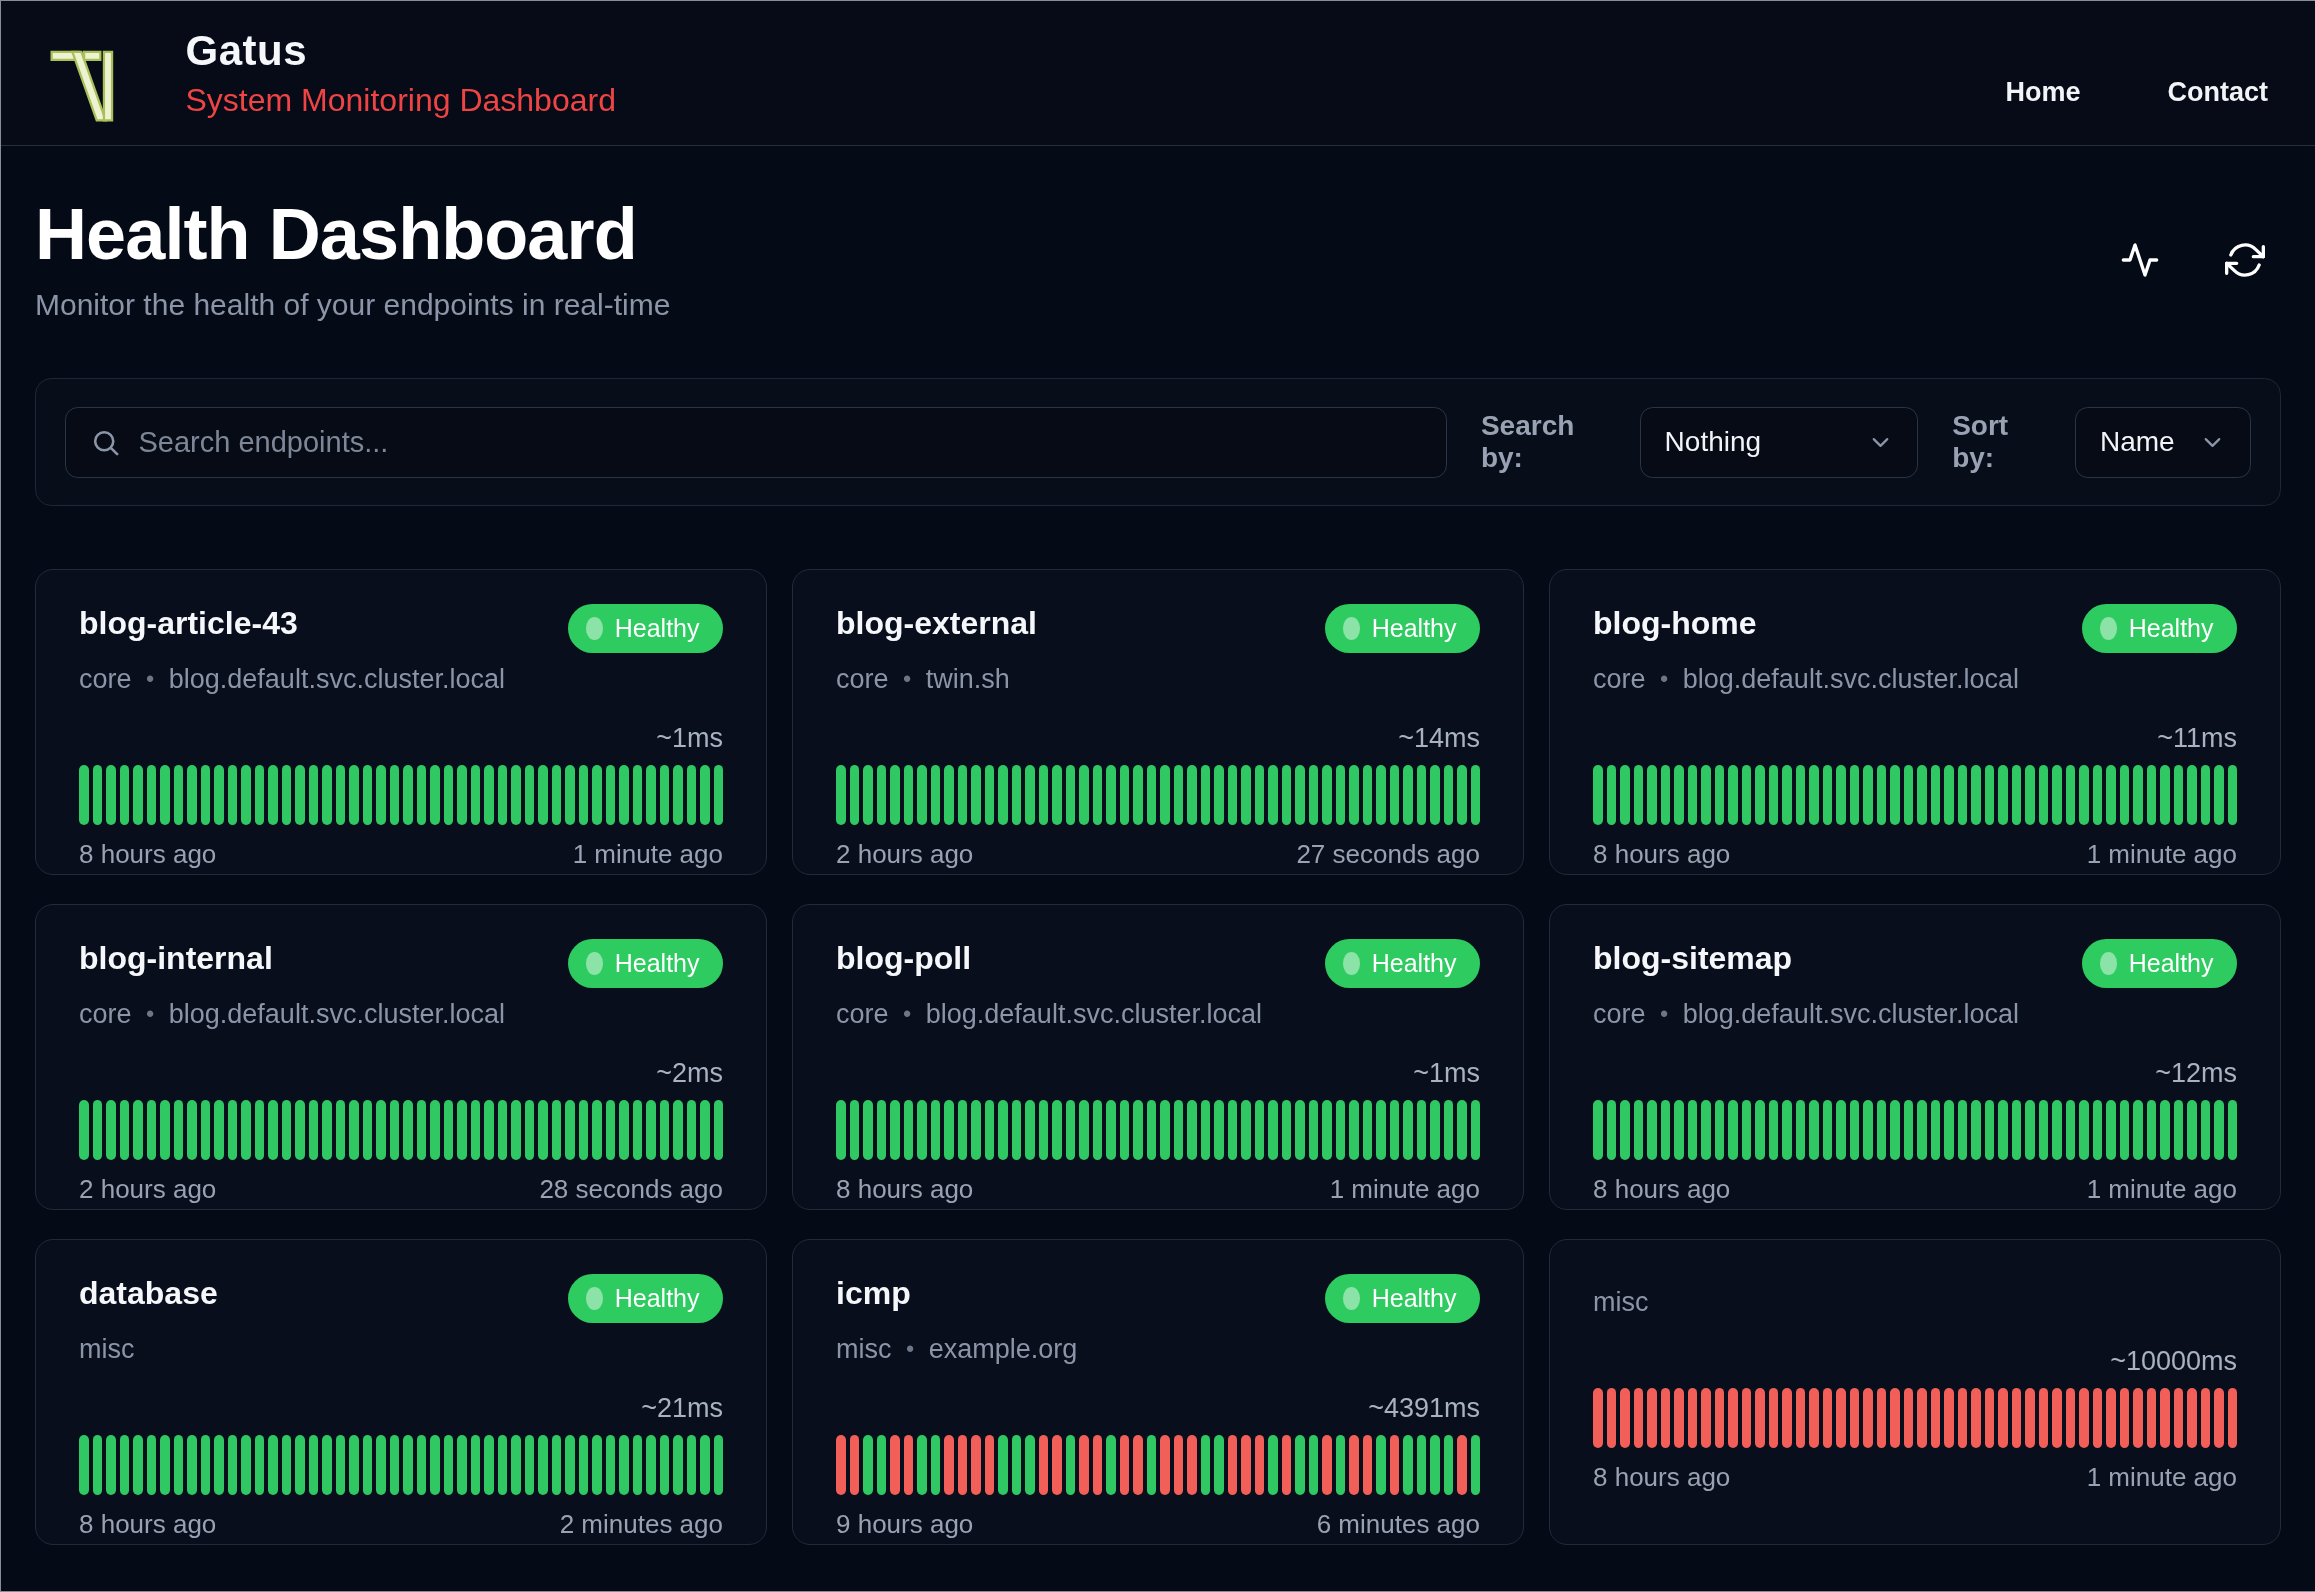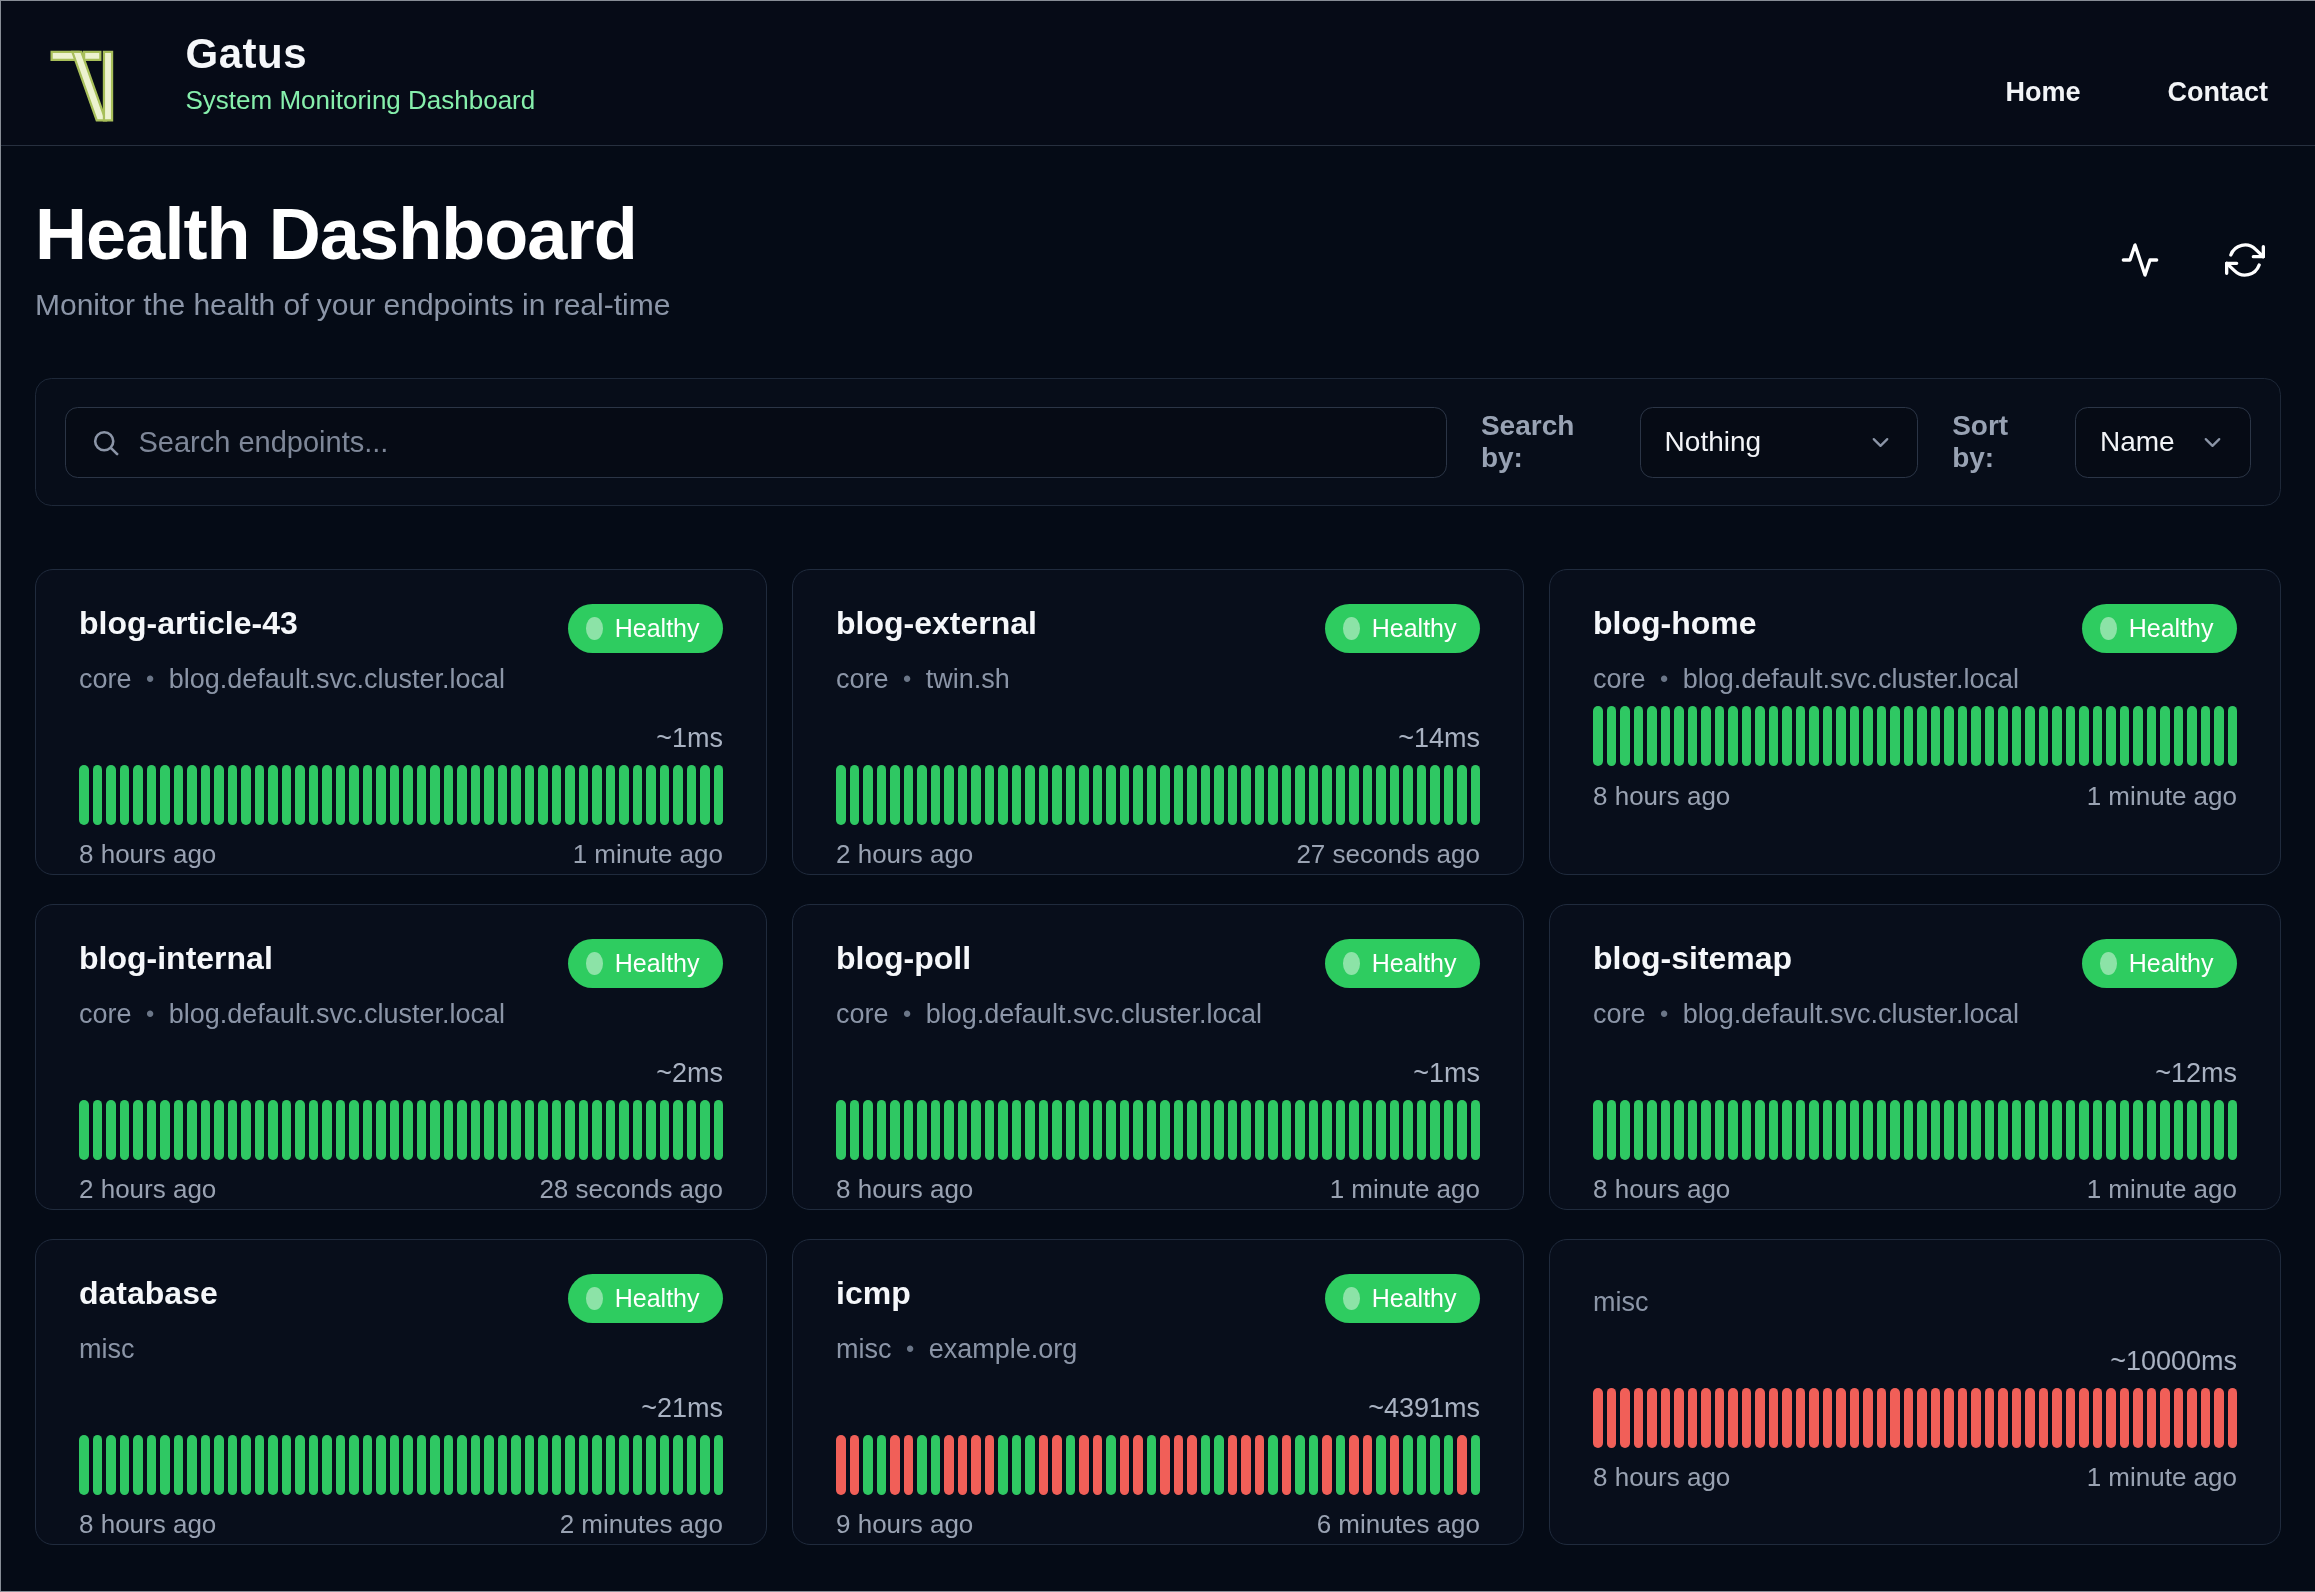--- a/index.html
+++ b/index.html
@@ -21,21 +21,21 @@
     height:145px;
     display:flex; align-items:center;
     padding:0 47px 0 47px;
     border-bottom:0.9px solid #27303f;
     background:#060B17;
     gap:40px;
   }
   .logo-svg { width:74px; height:87px; margin-top:18px; margin-right:23.5px; flex:0 0 auto; }
   .brand-block { display:flex; flex-direction:column; }
   .brand-title { color:#f5f7fa; font-size:42px; font-weight:700; letter-spacing:0.5px; }
-  .brand-tagline { color:#86efac; font-size:26px; margin-top:7.2px; }
+  .brand-tagline { color:#ef4444; font-size:32px; margin-top:7.2px; }
   .top-nav { margin-left:auto; display:flex; gap:87px;margin-top:39px; }
   .nav-link { color:#f2f4f7; font-size:27px; font-weight:600; cursor:pointer; text-decoration:none; }
 
   
   .main { padding:0 34px; }
   .hero { display:flex; align-items:center; margin-top:52px; }
   .hero-text {}
   .page-title { color:#ffffff; font-size:72px; font-weight:800; letter-spacing:-0.9px; line-height:1.0; }
   .page-subtitle { color:#8b95a7; font-size:30px; margin-top:18px; }
   .hero-actions { margin-left:auto; display:flex; gap:65px; align-items:center; padding-right:16.3px; }
@@ -332,20 +332,21 @@
       <div class="badge healthy">
         <span class="dot"></span>
         <span class="badge-label">Healthy</span>
       </div>
     </div>
     <div class="card-sub">
       <span>core</span>
       <span class="sep">•</span>
       <span>blog.default.svc.cluster.local</span>
     </div>
+    <div class="latency">~11ms</div>
     <div class="bars">
             <div class="bar g"></div>
             <div class="bar g"></div>
             <div class="bar g"></div>
             <div class="bar g"></div>
             <div class="bar g"></div>
             <div class="bar g"></div>
             <div class="bar g"></div>
             <div class="bar g"></div>
             <div class="bar g"></div>

